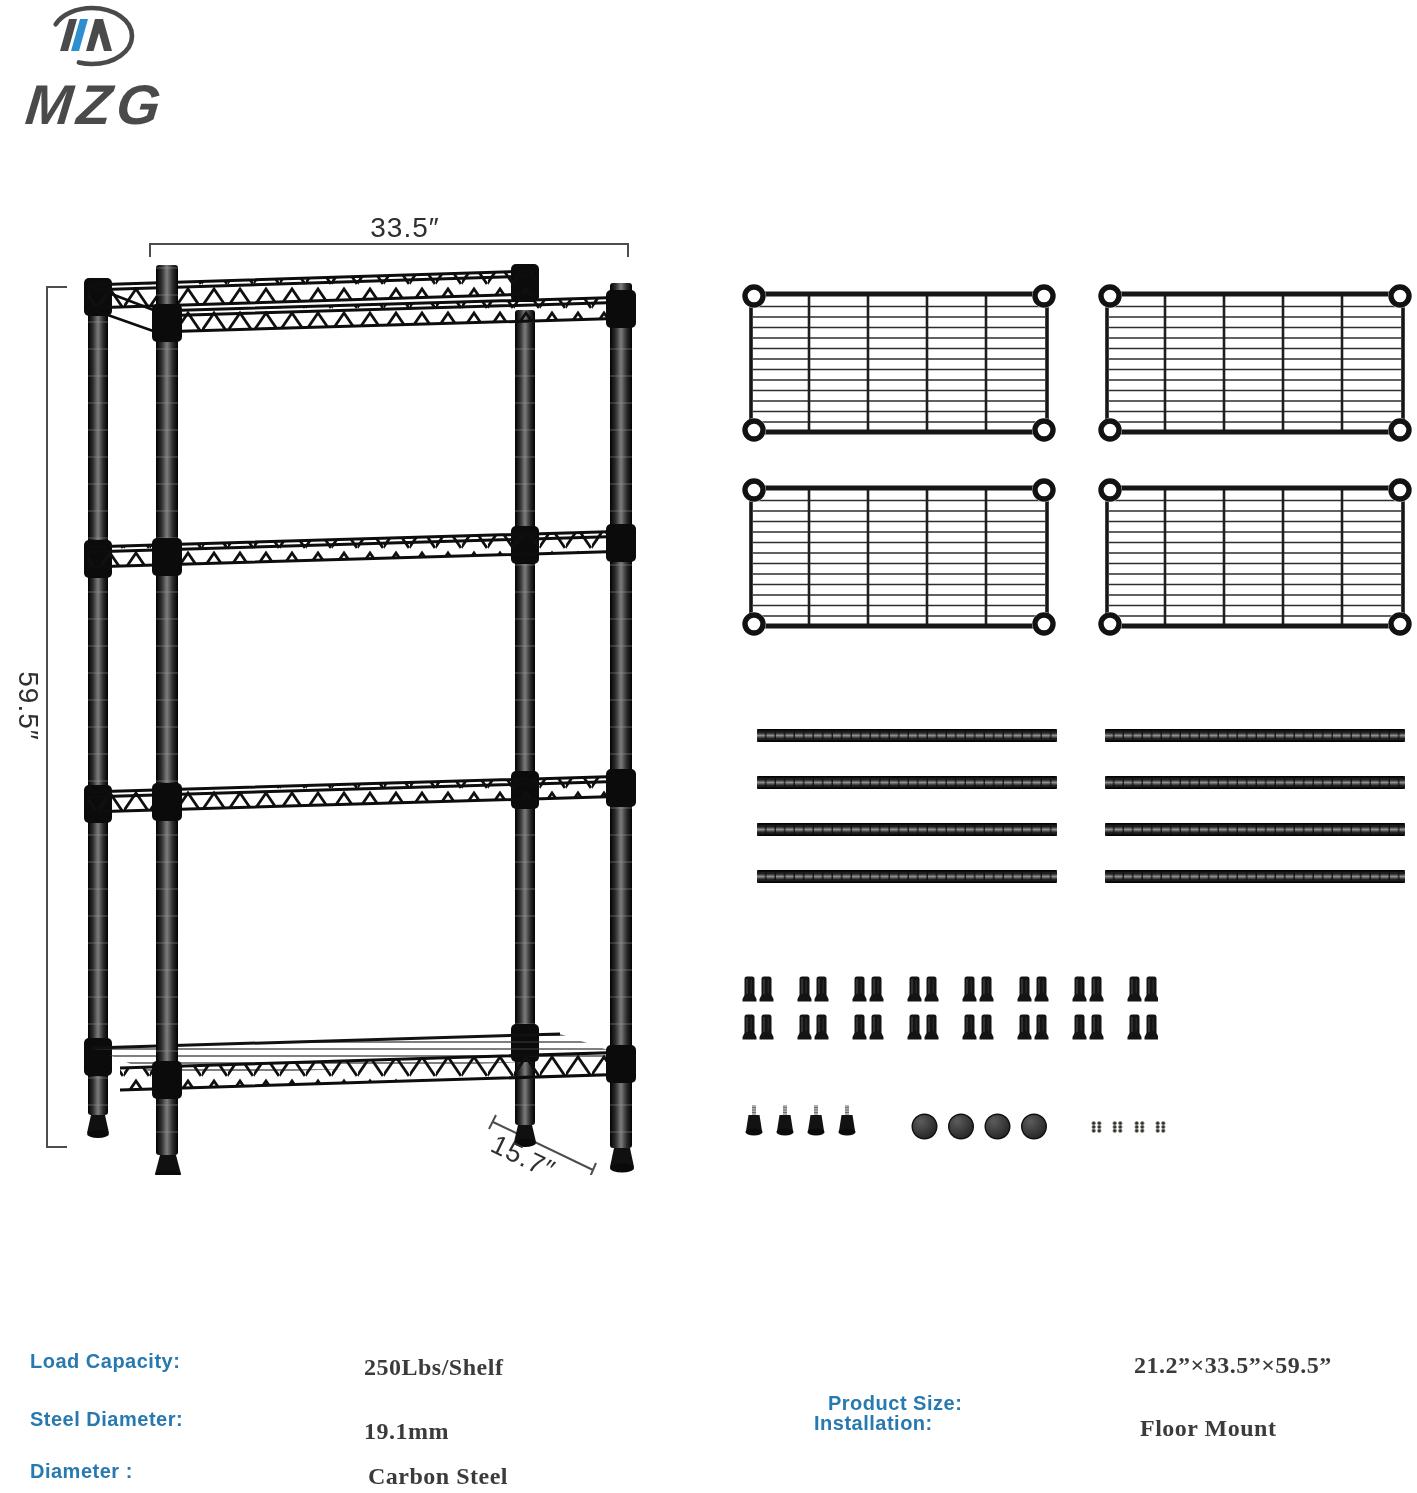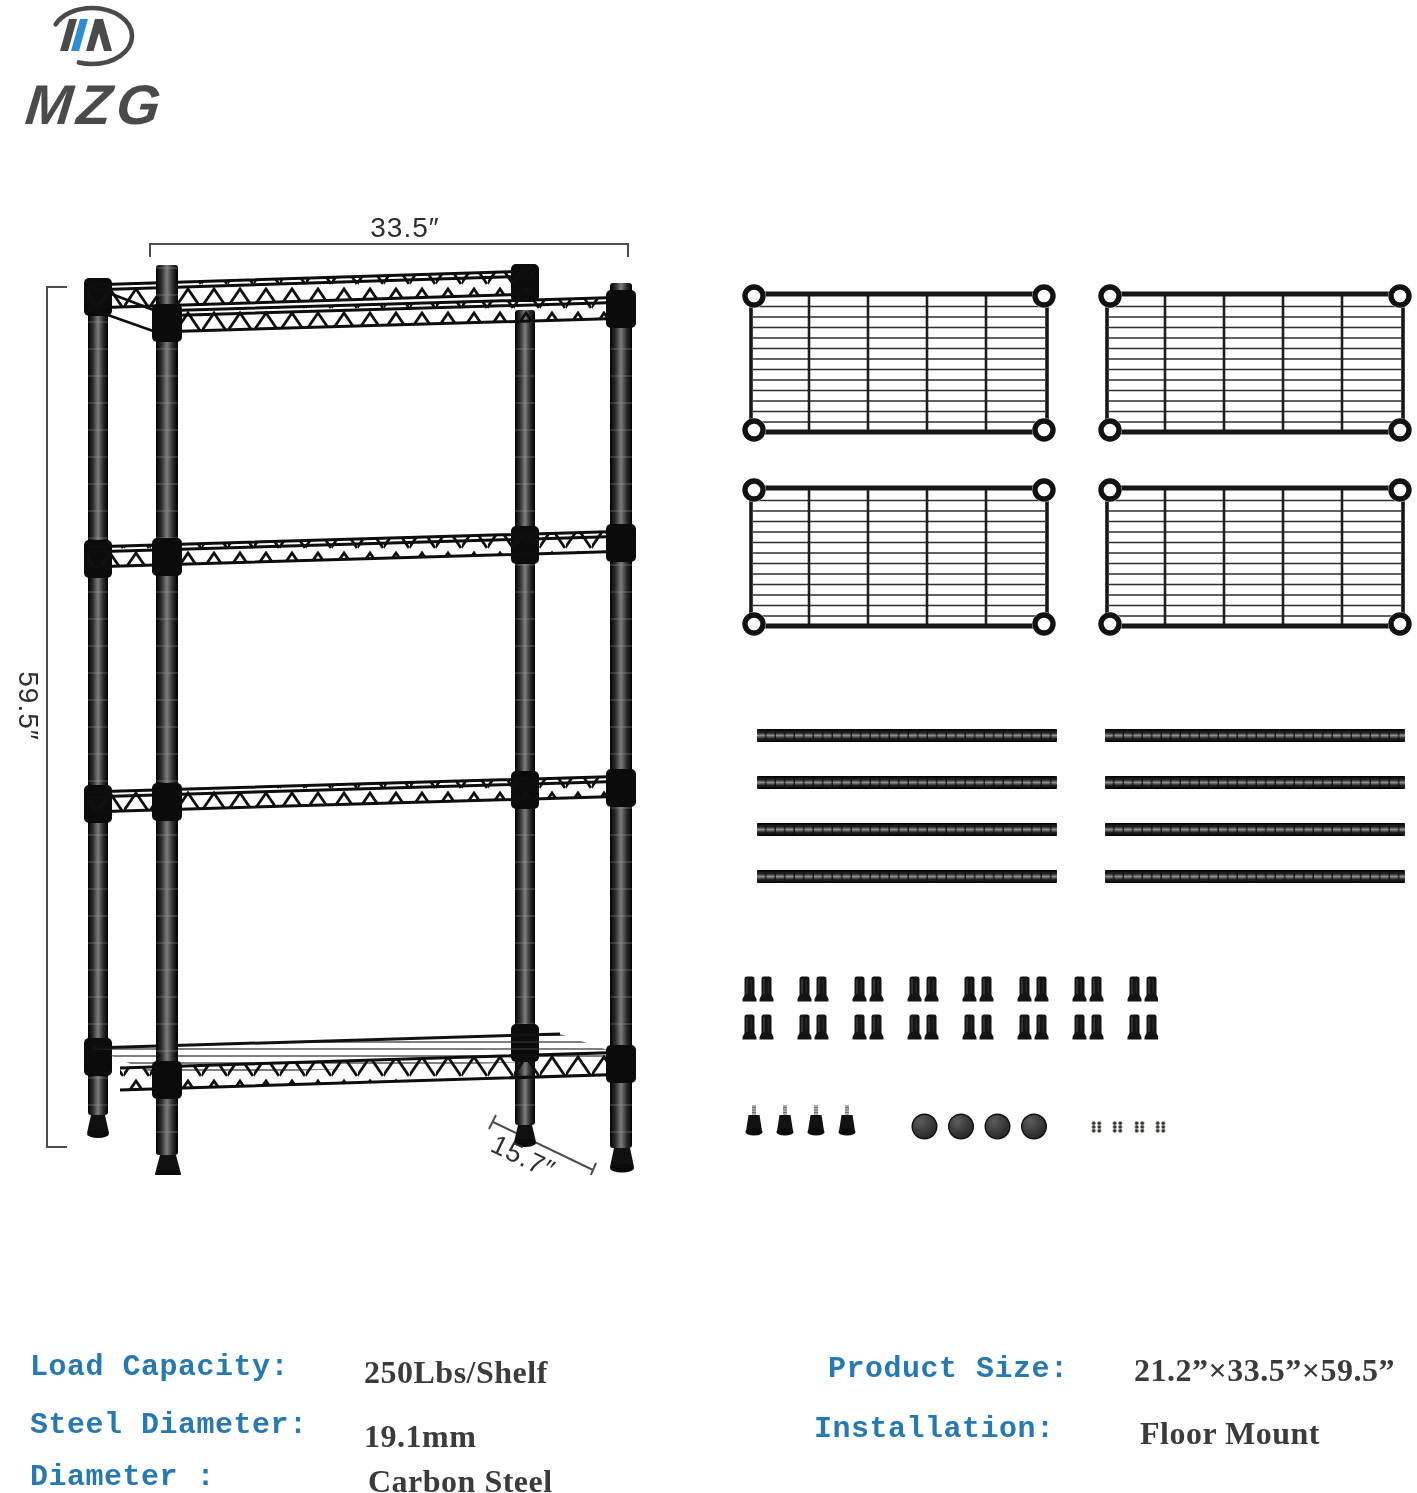--- a/index.html
+++ b/index.html
@@ -7,24 +7,24 @@
           font-family:"Liberation Sans",sans-serif;}
   .abs{position:absolute;}
   
   .logo-text{position:absolute;left:26px;top:72px;font-family:"Liberation Sans",sans-serif;
              font-weight:bold;font-style:italic;font-size:56px;letter-spacing:5px;
              color:#4a4a4a;transform:skewX(-6deg);}
   
   .dim-label{position:absolute;font-size:28px;color:#2f2f2f;text-align:center;
              letter-spacing:1px;white-space:nowrap;}
   
-  .spec-label{position:absolute;font-family:Liberation Mono, monospace;font-weight:bold;
-              font-size:30px;color:var(--accent-blue,#2779b0);white-space:nowrap;letter-spacing:.5px;}
+  .spec-label{position:absolute;font-family:Liberation Sans, sans-serif;font-weight:bold;
+              font-size:20px;color:var(--accent-blue,#2779b0);white-space:nowrap;letter-spacing:.5px;}
   .spec-value{position:absolute;font-family:"Liberation Serif",serif;font-weight:bold;
-              font-size:32px;color:var(--text-dark,#3b3b3b);white-space:nowrap;letter-spacing:.5px;}
+              font-size:24px;color:var(--text-dark,#3b3b3b);white-space:nowrap;letter-spacing:.5px;}
 </style>
 </head>
 <body>
 
 <div class="canvas">
 
   <div class="abs" style="left:0;top:0;width:260px;height:150px;">
     <svg class="abs" style="left:42px;top:4px" width="100" height="66" viewBox="0 0 100 66">
       <ellipse cx="50" cy="32" rx="40" ry="28" fill="none" stroke="#4a4a4a" stroke-width="4.6" stroke-dasharray="165 53" stroke-dashoffset="-120" stroke-linecap="round"></ellipse>
       <polygon points="18,47 27,15 35,15 26,47" fill="#4a4a4a"></polygon>
@@ -332,20 +332,20 @@
   <div>
     <span class="spec-label" style="left:30px;top:1350px;">Load Capacity:</span>
     <span class="spec-value" style="left:364px;top:1354px;">250Lbs/Shelf</span>
 
     <span class="spec-label" style="left:30px;top:1408px;">Steel Diameter:</span>
     <span class="spec-value" style="left:364px;top:1418px;">19.1mm</span>
 
     <span class="spec-label" style="left:30px;top:1460px;">Diameter :</span>
     <span class="spec-value" style="left:368px;top:1463px;">Carbon Steel</span>
 
-    <span class="spec-label" style="left:828px;top:1352px;">Product Size:</span>
+    <span class="spec-label" style="left:828px;top:1392px;">Product Size:</span>
     <span class="spec-value" style="left:1134px;top:1352px;">21.2”×33.5”×59.5”</span>
 
     <span class="spec-label" style="left:814px;top:1412px;">Installation:</span>
     <span class="spec-value" style="left:1140px;top:1415px;text-align:center;">Floor Mount</span>
   </div>
 
 </div>
 
 </body></html>

